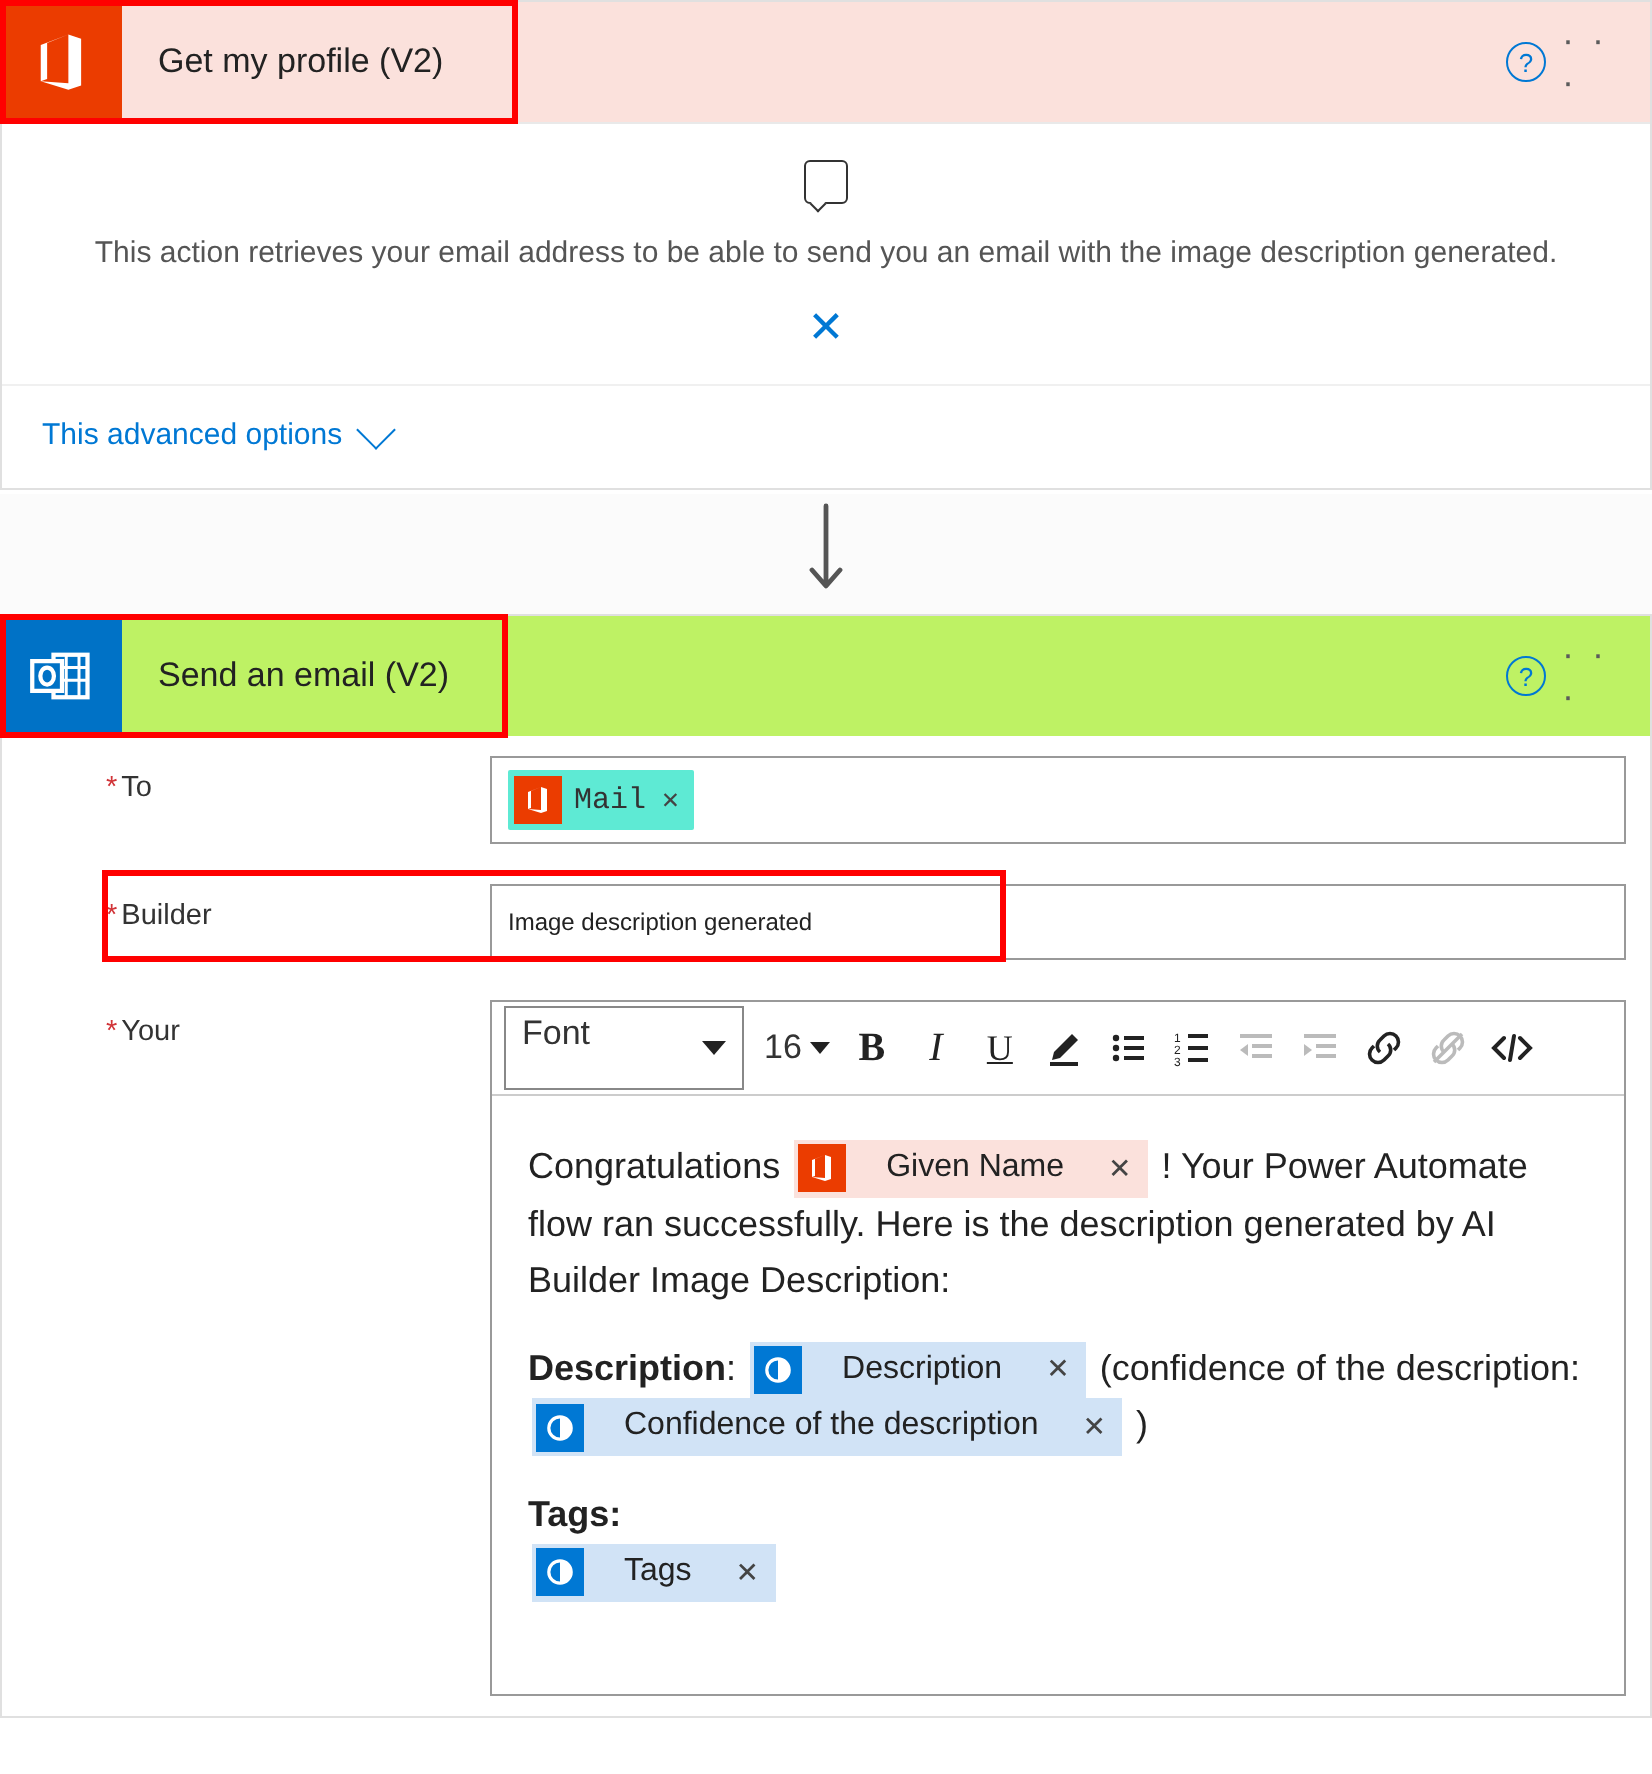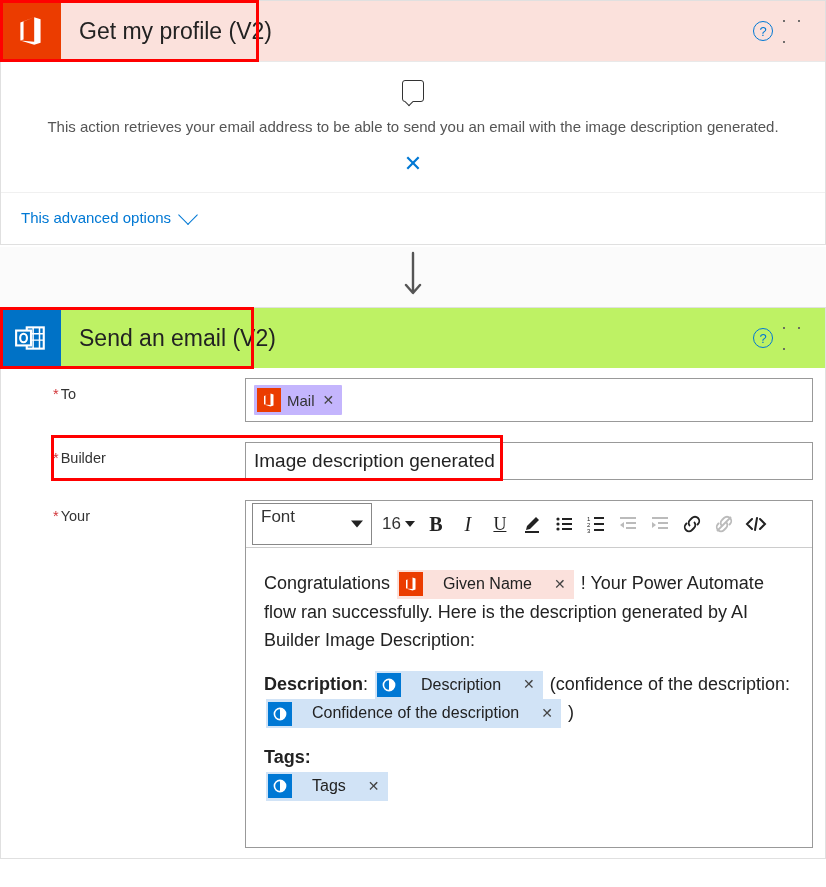--- a/index.html
+++ b/index.html
@@ -28,21 +28,21 @@
     display: flex;
     align-items: center;
     justify-content: center;
     flex: 0 0 60px;
   }
   .hdr-icon.red { background: #EB3C00; }
   .hdr-icon.blue { background: #0072C6; }
   .hdr-icon svg { width: 34px; height: 34px; }
   .hdr-title {
     padding: 0 18px;
-    font-size: 23px;
+    font-size: 17px;
     color: #222;
     flex: 0 0 auto;
   }
   .hdr-highlight {
     position: absolute;
     top: -1px;
     left: -1px;
     height: 62px;
     border: 3px solid #FF0000;
     pointer-events: none;
@@ -142,28 +142,29 @@
   .form-field {
     flex: 1;
     border: 1px solid #999;
     min-height: 38px;
     padding: 6px 8px;
     background:#fff;
     display:flex;
     align-items:center;
     flex-wrap:wrap;
   }
-  .form-field.plain { font-size:19px; color:#222; }
+  .form-field.plain { font-size:12px; color:#222; }
   .token {
     display:inline-flex; align-items:center;
-    background: #c4b5fd;
+    background: #5eead4;
     border-radius:1px;
     padding: 3px 6px 3px 3px;
     gap: 6px;
     font-size: 15px;
+    font-family: Liberation Mono, monospace;
   }
   .token-icon {
     width: 24px; height:24px;
     display:flex;align-items:center;justify-content:center;
   }
   .token-icon.red { background:#EB3C00; }
   .token-icon.blue { background:#0078d4; }
   .token-icon svg { width:16px;height:16px; }
   .token-x { cursor:pointer; color:#444; font-size:14px; padding:0 2px;}
   .subject-highlight {

